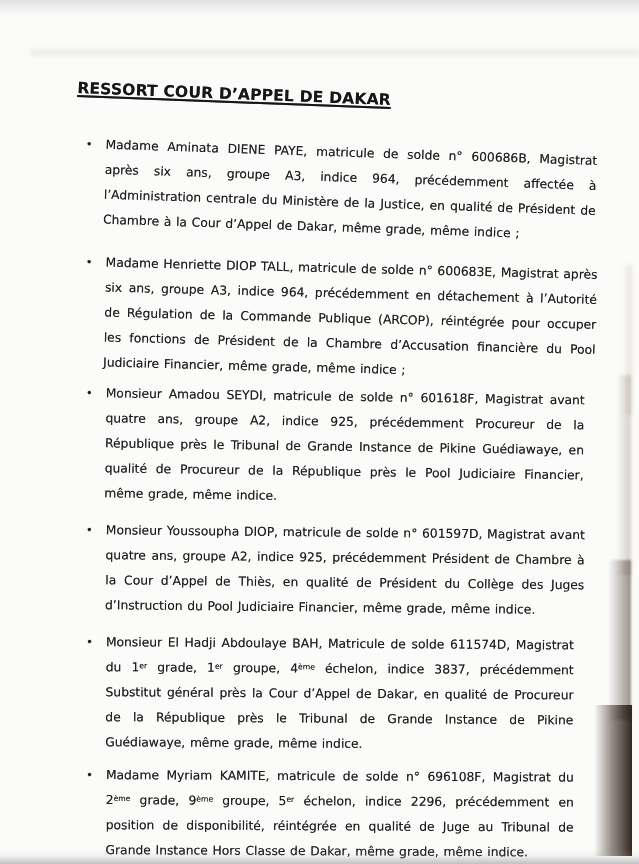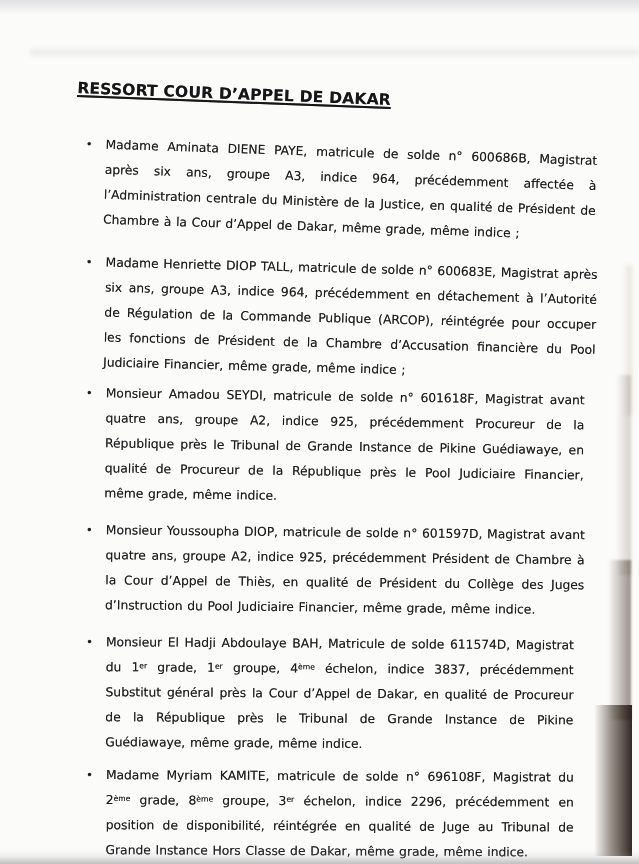--- a/index.html
+++ b/index.html
@@ -139,21 +139,21 @@
     <li class="entry tilt-4">
       <span class="dot">•</span>
       <p class="entry-text w34"><span>Monsieur Youssoupha DIOP, matricule de solde n° 601597D, Magistrat avant quatre ans, groupe A2, indice 925, précédemment Président de Chambre à la Cour d’Appel de Thiès, en qualité de Président du Collège des Juges d’Instruction du Pool Judiciaire Financier, même grade, même indice.</span></p>
     </li>
     <li class="entry tilt-5">
       <span class="dot">•</span>
       <p class="entry-text w56"><span>Monsieur El Hadji Abdoulaye BAH, Matricule de solde 611574D, Magistrat du 1</span><sup>er</sup><span> grade, 1</span><sup>er</sup><span> groupe, 4</span><sup>ème</sup><span> échelon, indice 3837, précédemment Substitut général près la Cour d’Appel de Dakar, en qualité de Procureur de la République près le Tribunal de Grande Instance de Pikine Guédiawaye, même grade, même indice.</span></p>
     </li>
     <li class="entry tilt-6">
       <span class="dot">•</span>
-      <p class="entry-text w56"><span>Madame Myriam KAMITE, matricule de solde n° 696108F, Magistrat du 2</span><sup>ème</sup><span> grade, 8</span><sup>ème</sup><span> groupe, 3</span><sup>er</sup><span> échelon, indice 2296, précédemment en position de disponibilité, réintégrée en qualité de Juge au Tribunal de Grande Instance Hors Classe de Dakar, même grade, même indice.</span></p>
+      <p class="entry-text w56"><span>Madame Myriam KAMITE, matricule de solde n° 696108F, Magistrat du 2</span><sup>ème</sup><span> grade, 9</span><sup>ème</sup><span> groupe, 5</span><sup>er</sup><span> échelon, indice 2296, précédemment en position de disponibilité, réintégrée en qualité de Juge au Tribunal de Grande Instance Hors Classe de Dakar, même grade, même indice.</span></p>
     </li>
   </ul>
 
   <div class="artifact top-band"></div>
   <div class="artifact streak"></div>
   <div class="artifact sr0"></div>
   <div class="artifact sr1"></div>
   <div class="artifact sr2"></div>
   <div class="artifact sr3"></div>
   <div class="artifact bottom-band"></div>

